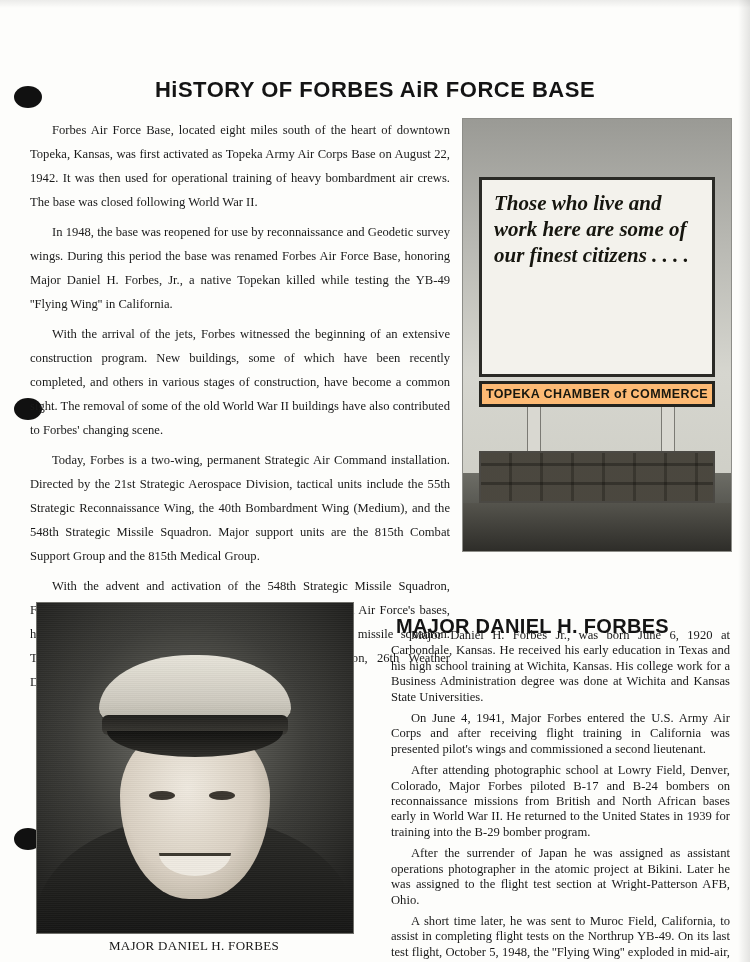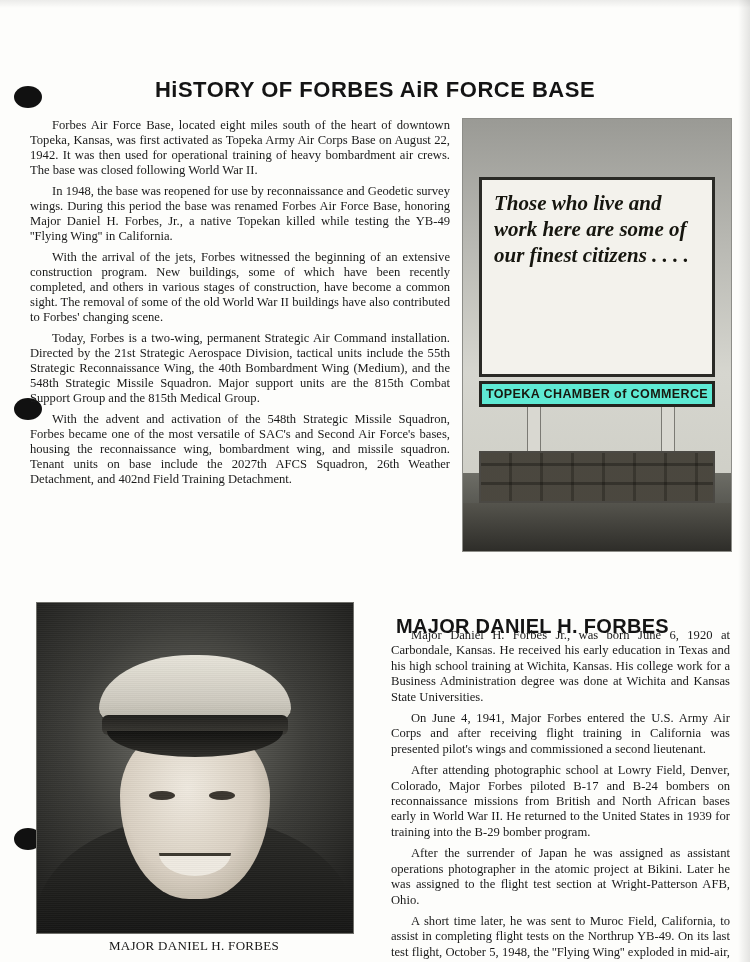--- a/index.html
+++ b/index.html
@@ -60,21 +60,21 @@
     color: #141414;
   }
 
   
   .article {
     position: absolute;
     left: 30px;
     top: 118px;
     width: 420px;
     font-size: 12.6px;
-    line-height: 15px;
+    line-height: 24px;
     text-align: justify;
     color: #1a1a1a;
   }
   .article p { margin: 0 0 6px 0; }
   .article p.indent { text-indent: 22px; }
   .article p.last { margin-bottom: 1px; }
 
   
   .sign-photo {
     position: absolute;
@@ -117,21 +117,21 @@
     font-size: 21px;
     line-height: 26px;
     color: #16160f;
   }
   .board-strip {
     position: absolute;
     left: 16px;
     top: 262px;
     width: 236px;
     height: 26px;
-    background: #5eead4;
+    background: #fdba74;
     border: 3px solid #24241f;
     box-sizing: border-box;
     font-family: "Liberation Sans", sans-serif;
     font-weight: bold;
     font-size: 12.5px;
     letter-spacing: 0.4px;
     color: #18180f;
     display: flex;
     align-items: center;
     justify-content: center;

